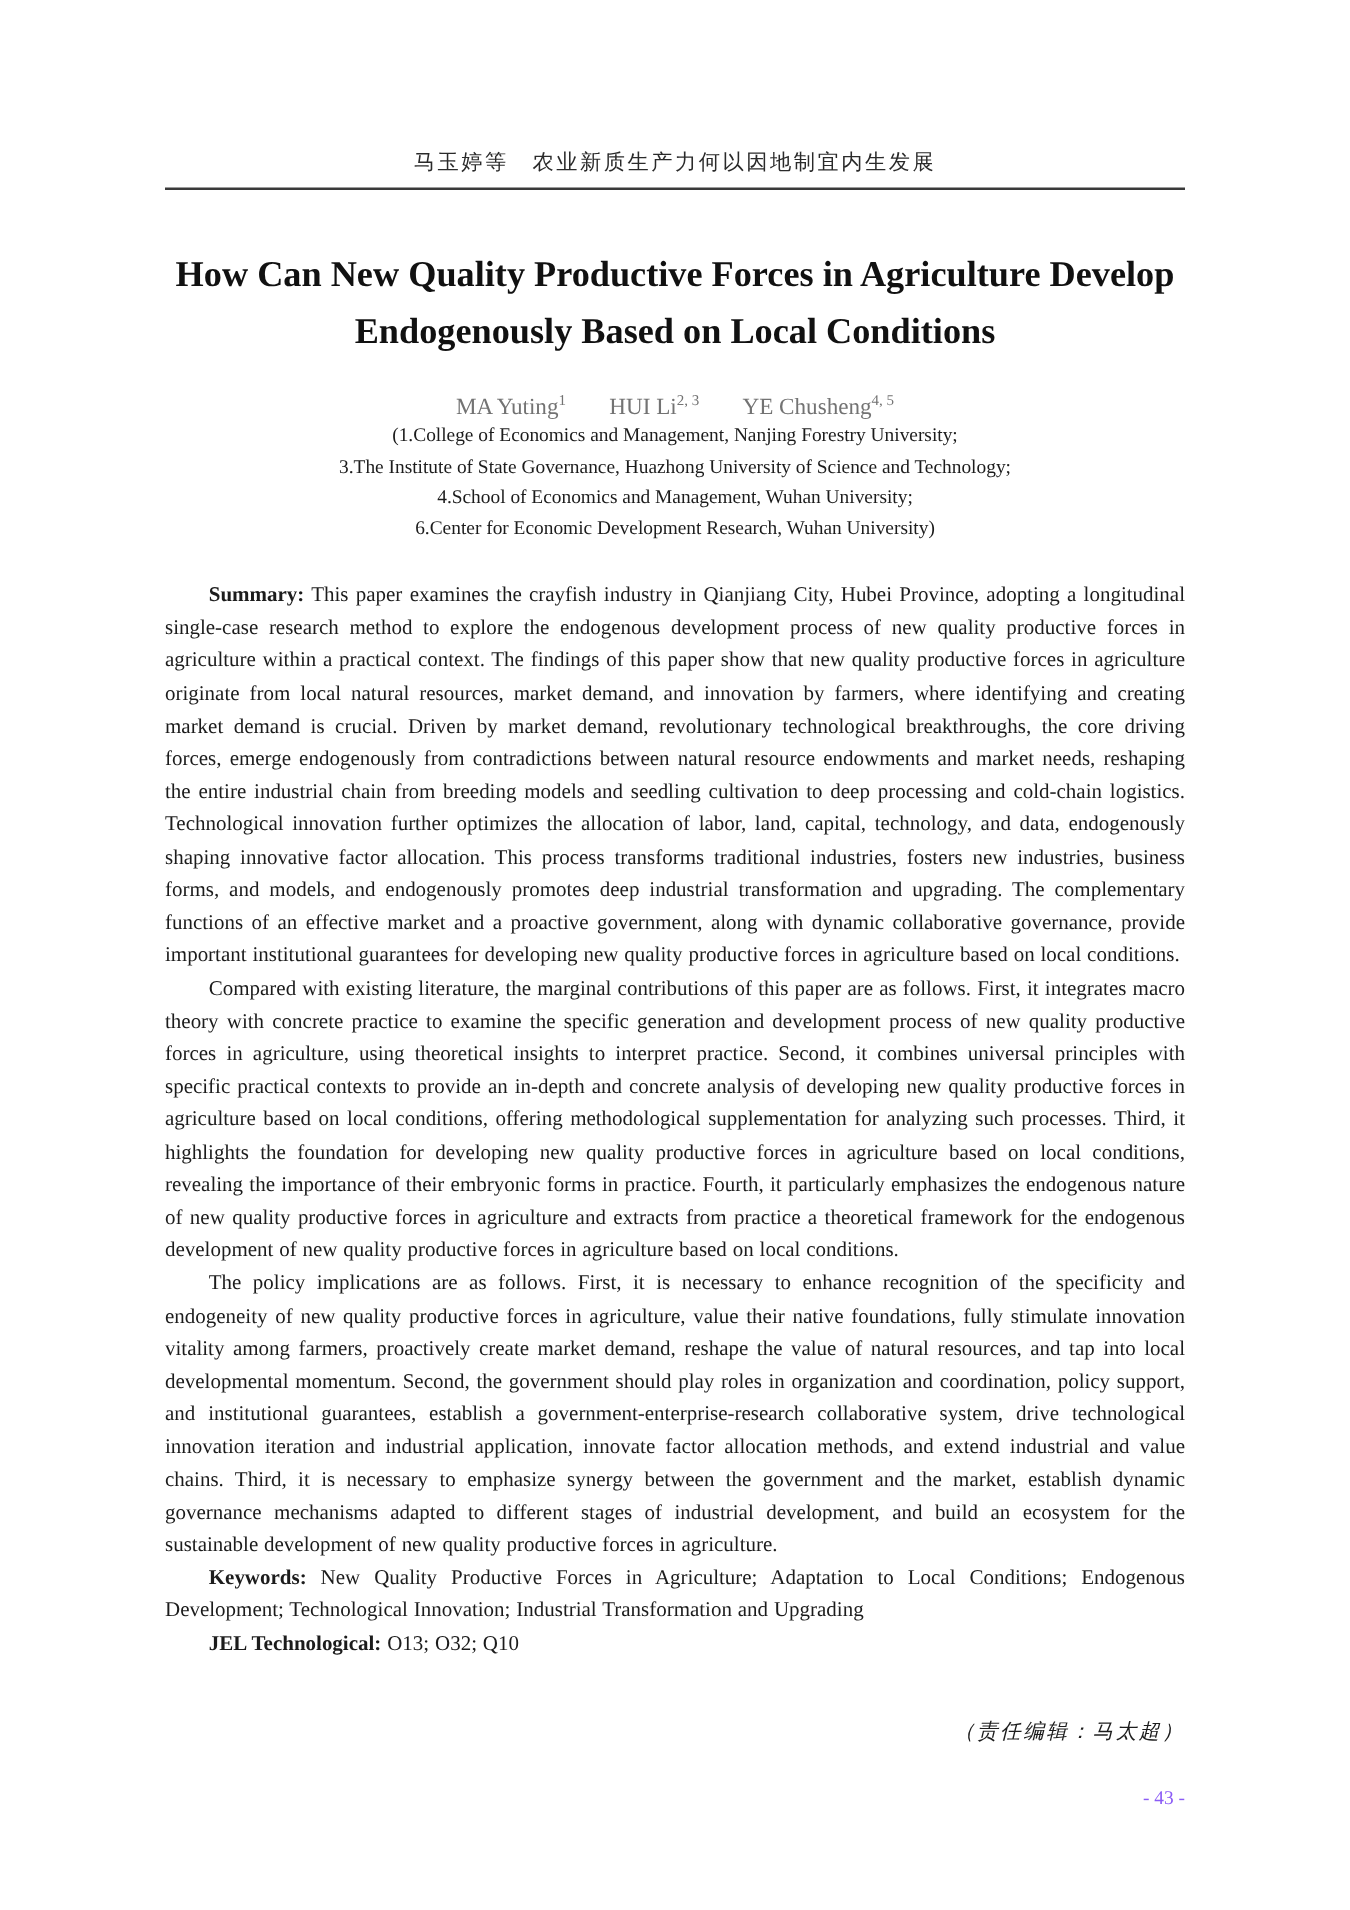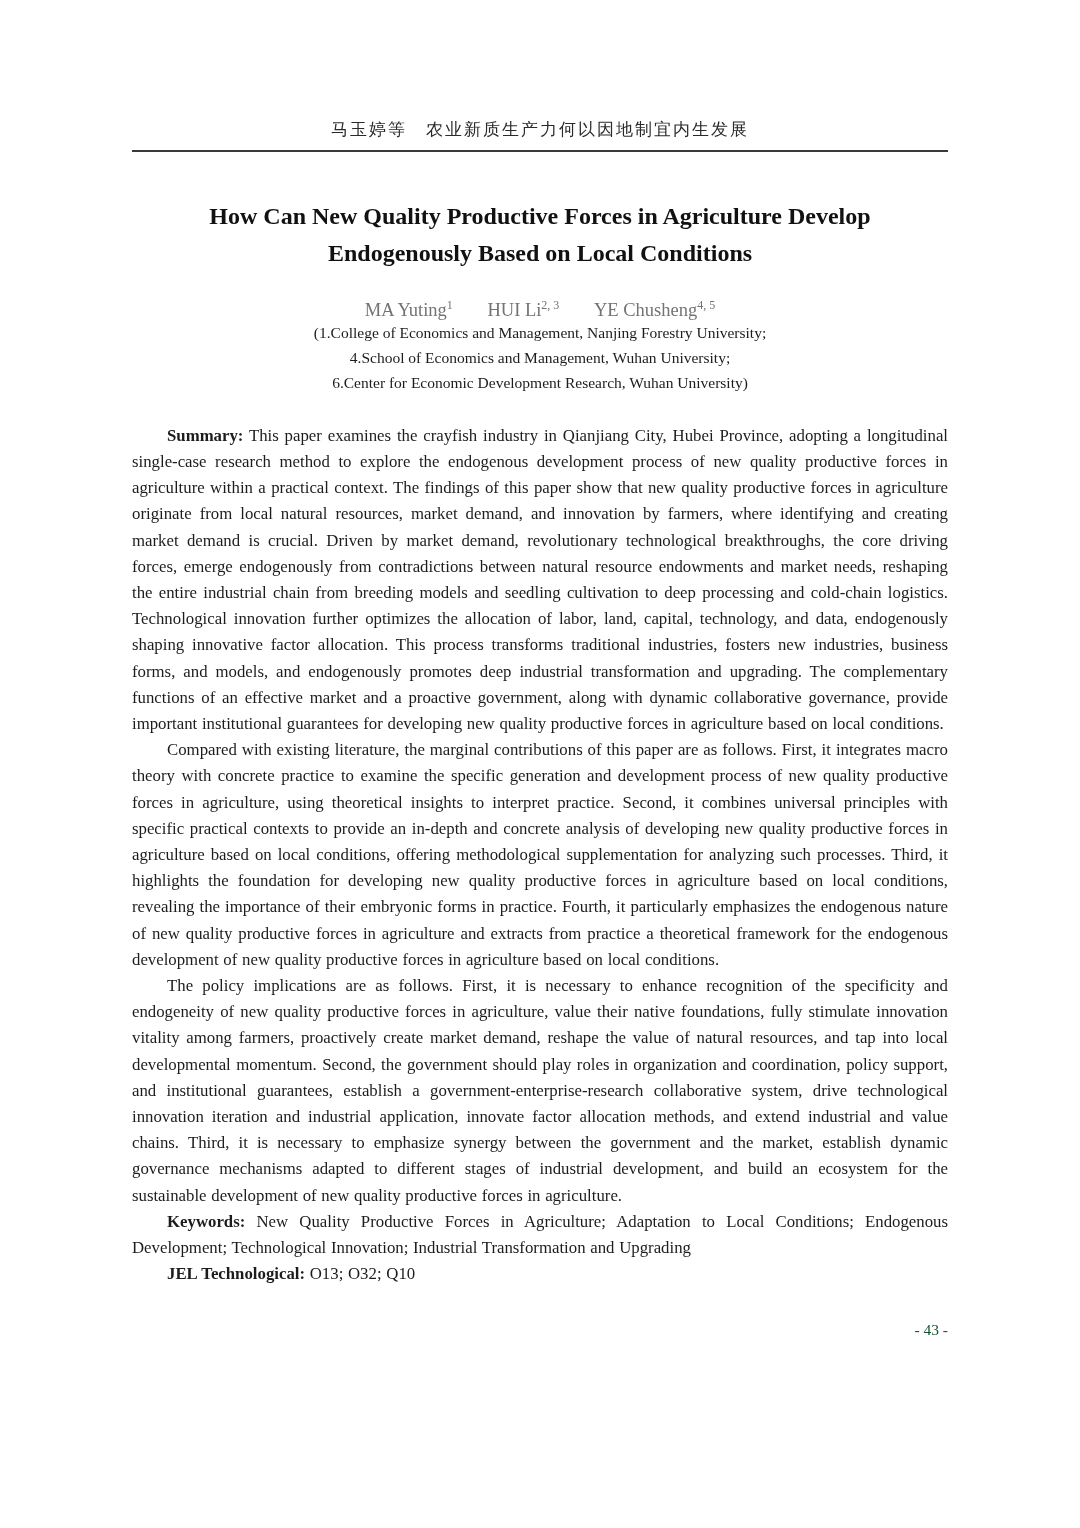--- a/index.html
+++ b/index.html
@@ -23,21 +23,21 @@
   }
   .header-rule {
     border: none;
     border-bottom: 2.5px solid #3a3a3a;
     margin: 9px 0 0 0;
     height: 0;
   }
   .title {
     text-align: center;
     font-weight: bold;
-    font-size: 24px;
+    font-size: 29px;
     line-height: 1.55;
     margin-top: 46px;
     color: #111;
   }
   .authors {
     text-align: center;
     font-size: 18.5px;
     margin-top: 28px;
     color: #737373;
   }
@@ -66,21 +66,21 @@
     font-size: 16.5px;
     margin-top: 46px;
     font-style: italic;
     color: #1c1c1c;
     letter-spacing: 2px;
   }
   .page-number {
     text-align: right;
     font-size: 15.5px;
     margin-top: 34px;
-    color: #14532d;
+    color: #8b5cf6;
   }
 </style>
 </head>
 <body>
 
 <div class="page">
 
   <div class="header-cn">马玉婷等　农业新质生产力何以因地制宜内生发展</div>
   <div class="header-rule"></div>
 
@@ -90,28 +90,30 @@
   </div>
 
   <div class="authors">
     <span class="author"><span>MA Yuting</span><sup>1</sup></span>
     <span class="author"><span>HUI Li</span><sup>2, 3</sup></span>
     <span class="author"><span>YE Chusheng</span><sup>4, 5</sup></span>
   </div>
 
   <div class="affiliations">
     <div>(1.College of Economics and Management, Nanjing Forestry University;</div>
+    <div>3.The Institute of State Governance, Huazhong University of Science and Technology;</div>
     <div>4.School of Economics and Management, Wuhan University;</div>
     <div>6.Center for Economic Development Research, Wuhan University)</div>
   </div>
 
   <div class="body-text">
     <p class="para"><span class="bold">Summary:</span><span> This paper examines the crayfish industry in Qianjiang City, Hubei Province, adopting a longitudinal single-case research method to explore the endogenous development process of new quality productive forces in agriculture within a practical context. The findings of this paper show that new quality productive forces in agriculture originate from local natural resources, market demand, and innovation by farmers, where identifying and creating market demand is crucial. Driven by market demand, revolutionary technological breakthroughs, the core driving forces, emerge endogenously from contradictions between natural resource endowments and market needs, reshaping the entire industrial chain from breeding models and seedling cultivation to deep processing and cold-chain logistics. Technological innovation further optimizes the allocation of labor, land, capital, technology, and data, endogenously shaping innovative factor allocation. This process transforms traditional industries, fosters new industries, business forms, and models, and endogenously promotes deep industrial transformation and upgrading. The complementary functions of an effective market and a proactive government, along with dynamic collaborative governance, provide important institutional guarantees for developing new quality productive forces in agriculture based on local conditions.</span></p>
     <p class="para">Compared with existing literature, the marginal contributions of this paper are as follows. First, it integrates macro theory with concrete practice to examine the specific generation and development process of new quality productive forces in agriculture, using theoretical insights to interpret practice. Second, it combines universal principles with specific practical contexts to provide an in-depth and concrete analysis of developing new quality productive forces in agriculture based on local conditions, offering methodological supplementation for analyzing such processes. Third, it highlights the foundation for developing new quality productive forces in agriculture based on local conditions, revealing the importance of their embryonic forms in practice. Fourth, it particularly emphasizes the endogenous nature of new quality productive forces in agriculture and extracts from practice a theoretical framework for the endogenous development of new quality productive forces in agriculture based on local conditions.</p>
     <p class="para">The policy implications are as follows. First, it is necessary to enhance recognition of the specificity and endogeneity of new quality productive forces in agriculture, value their native foundations, fully stimulate innovation vitality among farmers, proactively create market demand, reshape the value of natural resources, and tap into local developmental momentum. Second, the government should play roles in organization and coordination, policy support, and institutional guarantees, establish a government-enterprise-research collaborative system, drive technological innovation iteration and industrial application, innovate factor allocation methods, and extend industrial and value chains. Third, it is necessary to emphasize synergy between the government and the market, establish dynamic governance mechanisms adapted to different stages of industrial development, and build an ecosystem for the sustainable development of new quality productive forces in agriculture.</p>
     <p class="para"><span class="bold">Keywords:</span><span> New Quality Productive Forces in Agriculture; Adaptation to Local Conditions; Endogenous Development; Technological Innovation; Industrial Transformation and Upgrading</span></p>
     <p class="para"><span class="bold">JEL Technological:</span><span> O13; O32; Q10</span></p>
   </div>
 
+  <div class="editor-note">（责任编辑：马太超）</div>
 
   <div class="page-number">- 43 -</div>
 
 </div>
 
 </body></html>

